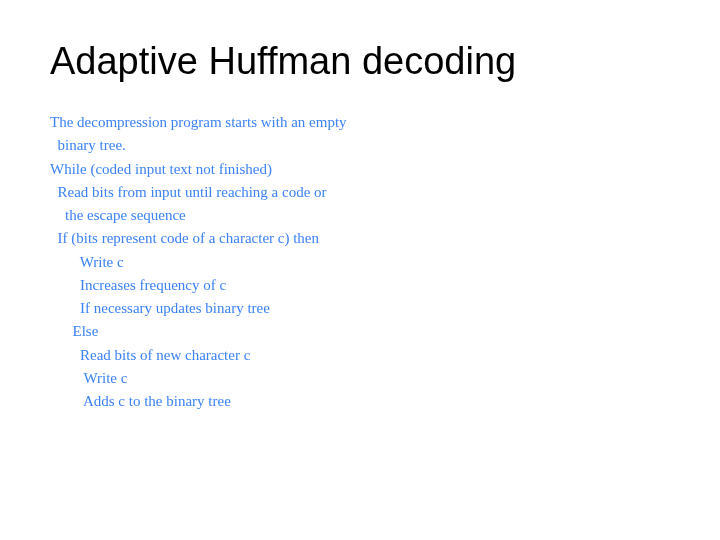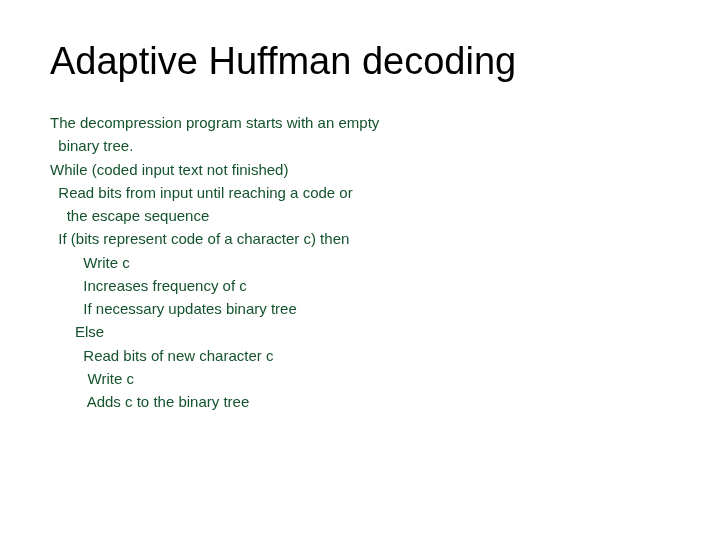--- a/index.html
+++ b/index.html
@@ -27,24 +27,24 @@
 
     .slide-title {
       font-size: 38px;
       font-weight: normal;
       color: #000000;
       margin-bottom: 28px;
       font-family: Arial, Helvetica, sans-serif;
     }
 
     .slide-body {
-      font-family: Liberation Sans, sans-serif;
+      font-family: Liberation Serif, serif;
       font-size: 15px;
       line-height: 1.55;
-      color: #14532d;
+      color: #3b82f6;
       white-space: pre;
     }
   </style>
 </head>
 <body>
 
 <div class="slide-container">
   <h1 class="slide-title">Adaptive Huffman decoding</h1>
   <div class="slide-body">The decompression program starts with an empty
   binary tree.

